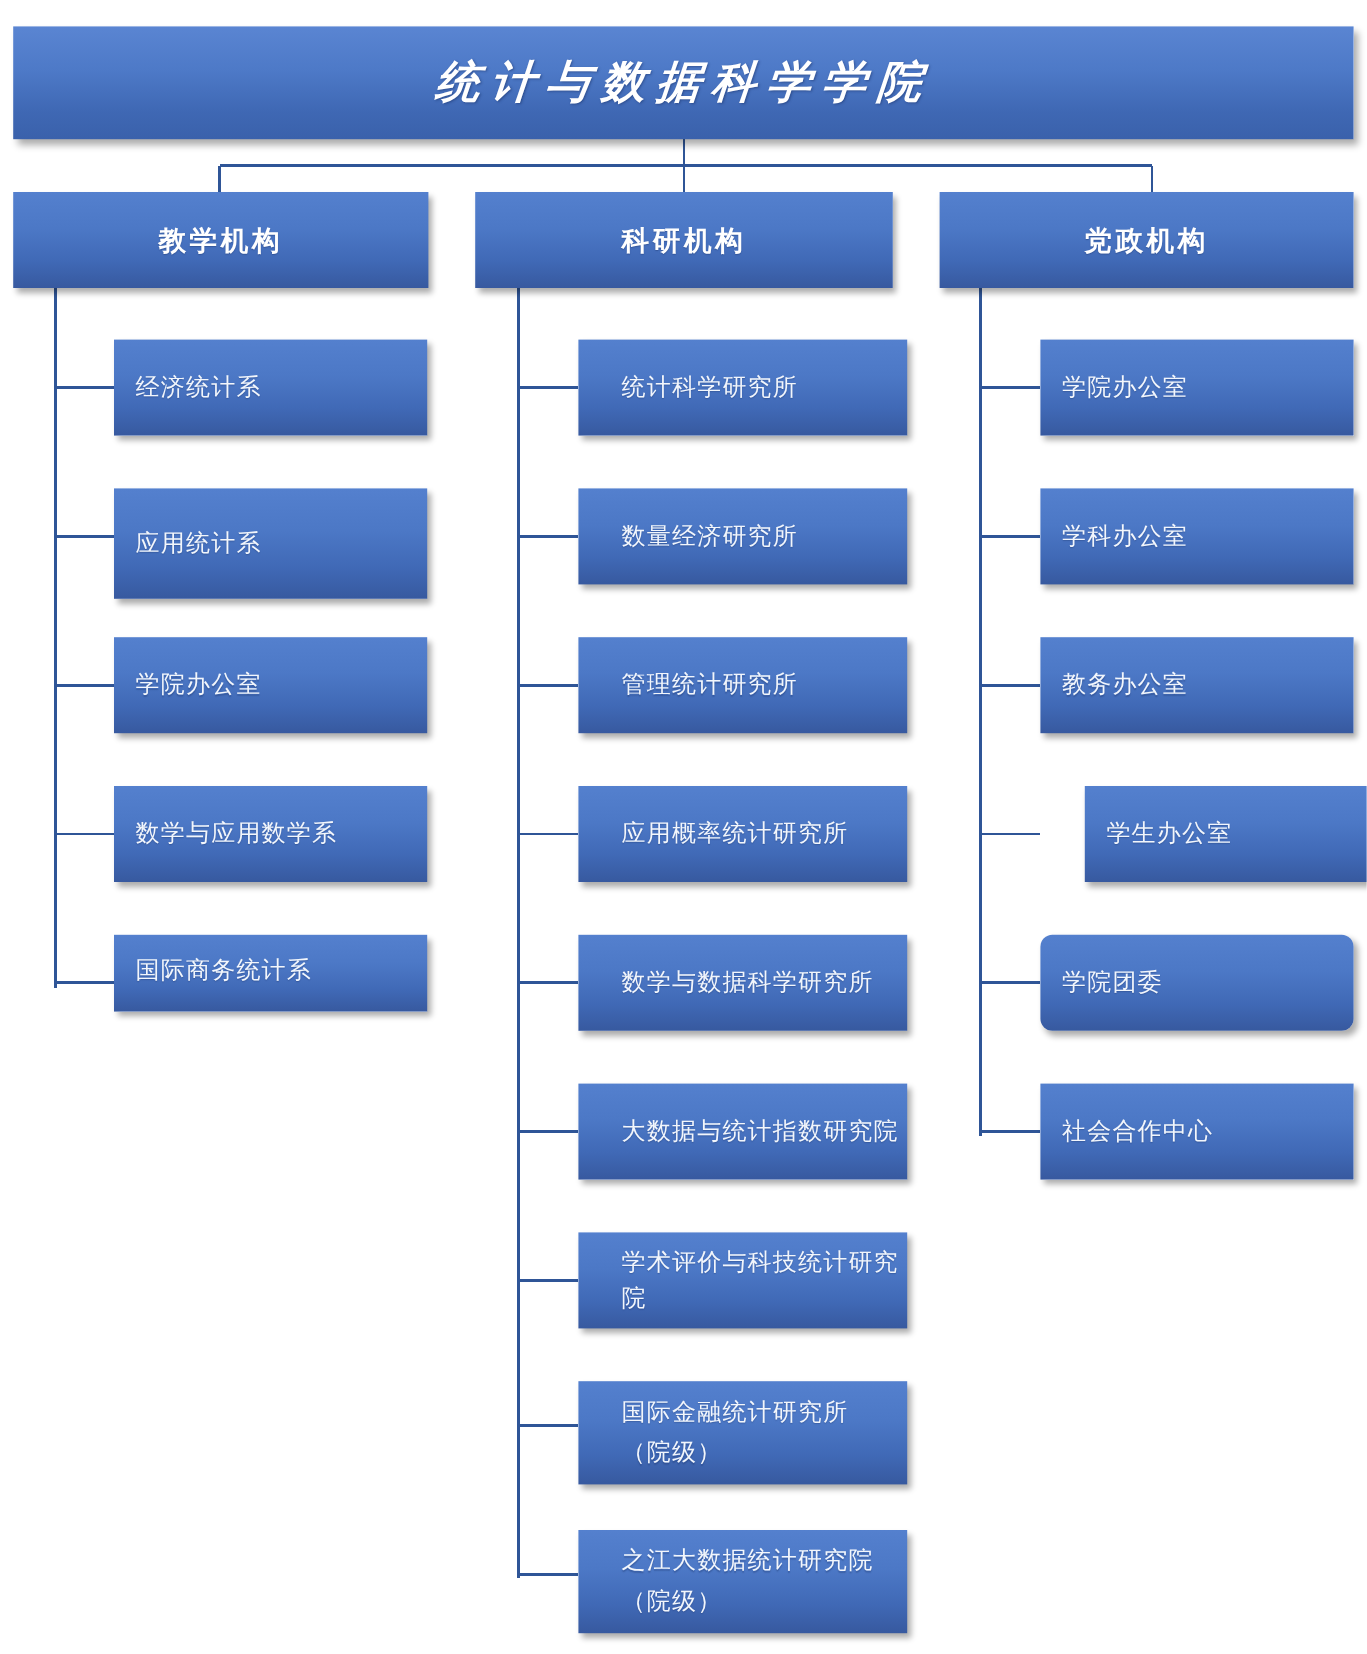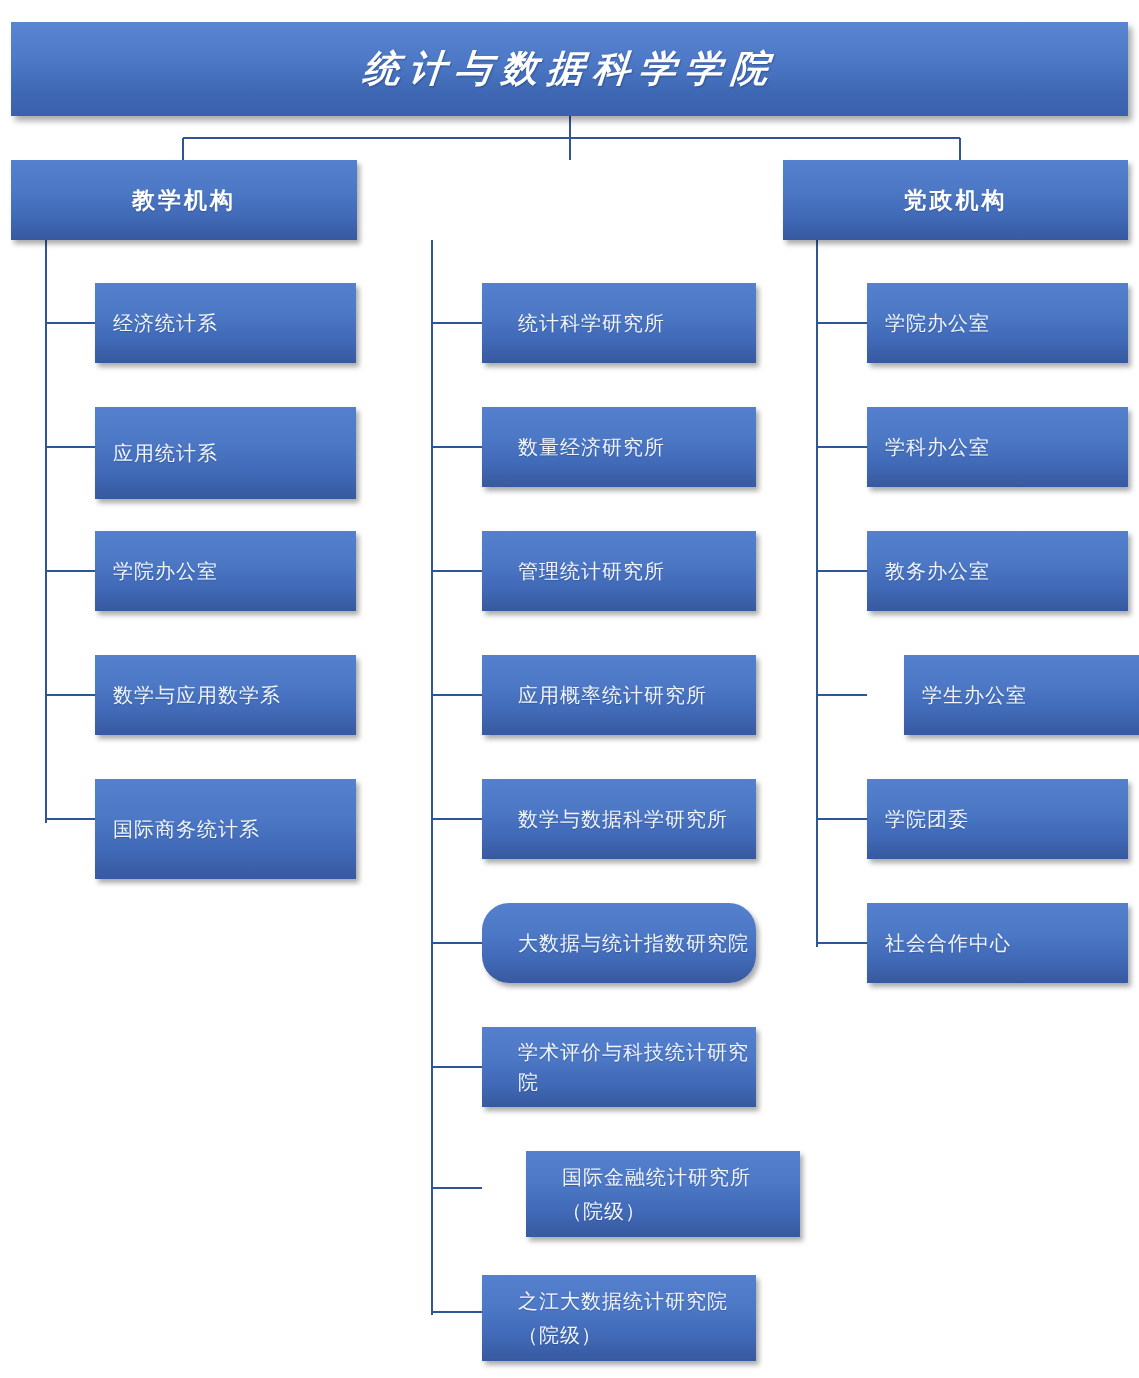--- a/index.html
+++ b/index.html
@@ -144,64 +144,67 @@
     </g>
   </svg>
 
   <div class="node-box root-box">
     <span class="root-title">统计与数据科学学院</span>
   </div>
 
   <div class="node-box group-box" id="group-0">
     <span class="group-label">教学机构</span>
   </div>
+  <div class="node-box group-box" id="group-1">
+    <span class="group-label">科研机构</span>
+  </div>
   <div class="node-box group-box" id="group-2">
     <span class="group-label">党政机构</span>
   </div>
 
   <div class="col-0" id="col-0">
       <div class="node-box leaf-box" style="top: 283px; height: 80px;">
         <span class="leaf-label">经济统计系</span>
       </div>
       <div class="node-box leaf-box" style="top: 407px; height: 92px;">
         <span class="leaf-label">应用统计系</span>
       </div>
       <div class="node-box leaf-box" style="top: 531px; height: 80px;">
         <span class="leaf-label">学院办公室</span>
       </div>
       <div class="node-box leaf-box" style="top: 655px; height: 80px;">
         <span class="leaf-label">数学与应用数学系</span>
       </div>
-      <div class="node-box leaf-box" style="top: 779px; height: 100px;">
+      <div class="node-box leaf-box" style="top: 779px; height: 64px; font-family: Liberation Mono, monospace;">
         <span class="leaf-label">国际商务统计系</span>
       </div>
     </div>
   <div class="col-1" id="col-1">
       <div class="node-box leaf-box" style="top: 283px; height: 80px;">
         <span class="leaf-label">统计科学研究所</span>
       </div>
       <div class="node-box leaf-box" style="top: 407px; height: 80px;">
         <span class="leaf-label">数量经济研究所</span>
       </div>
       <div class="node-box leaf-box" style="top: 531px; height: 80px;">
         <span class="leaf-label">管理统计研究所</span>
       </div>
       <div class="node-box leaf-box" style="top: 655px; height: 80px;">
         <span class="leaf-label">应用概率统计研究所</span>
       </div>
       <div class="node-box leaf-box" style="top: 779px; height: 80px;">
         <span class="leaf-label">数学与数据科学研究所</span>
       </div>
-      <div class="node-box leaf-box" style="top: 903px; height: 80px; border-radius: 27px;">
+      <div class="node-box leaf-box" style="top: 903px; height: 80px;">
         <span class="leaf-label">大数据与统计指数研究院</span>
       </div>
       <div class="node-box leaf-box" style="top: 1027px; height: 80px;">
         <span class="leaf-label">学术评价与科技统计研究院</span>
       </div>
-      <div class="node-box leaf-box two-line" style="top: 1151px; height: 86px; margin-left: 44px;">
+      <div class="node-box leaf-box two-line" style="top: 1151px; height: 86px;">
         <span class="leaf-label">国际金融统计研究所
 （院级）</span>
       </div>
       <div class="node-box leaf-box two-line" style="top: 1275px; height: 86px;">
         <span class="leaf-label">之江大数据统计研究院
 （院级）</span>
       </div>
     </div>
   <div class="col-2" id="col-2">
       <div class="node-box leaf-box" style="top: 283px; height: 80px;">
@@ -209,21 +212,21 @@
       </div>
       <div class="node-box leaf-box" style="top: 407px; height: 80px;">
         <span class="leaf-label">学科办公室</span>
       </div>
       <div class="node-box leaf-box" style="top: 531px; height: 80px;">
         <span class="leaf-label">教务办公室</span>
       </div>
       <div class="node-box leaf-box" style="top: 655px; height: 80px; margin-left: 37px;">
         <span class="leaf-label">学生办公室</span>
       </div>
-      <div class="node-box leaf-box" style="top: 779px; height: 80px;">
+      <div class="node-box leaf-box" style="top: 779px; height: 80px; border-radius: 10px;">
         <span class="leaf-label">学院团委</span>
       </div>
       <div class="node-box leaf-box" style="top: 903px; height: 80px;">
         <span class="leaf-label">社会合作中心</span>
       </div>
     </div>
 
 </div>
 
 </body></html>

